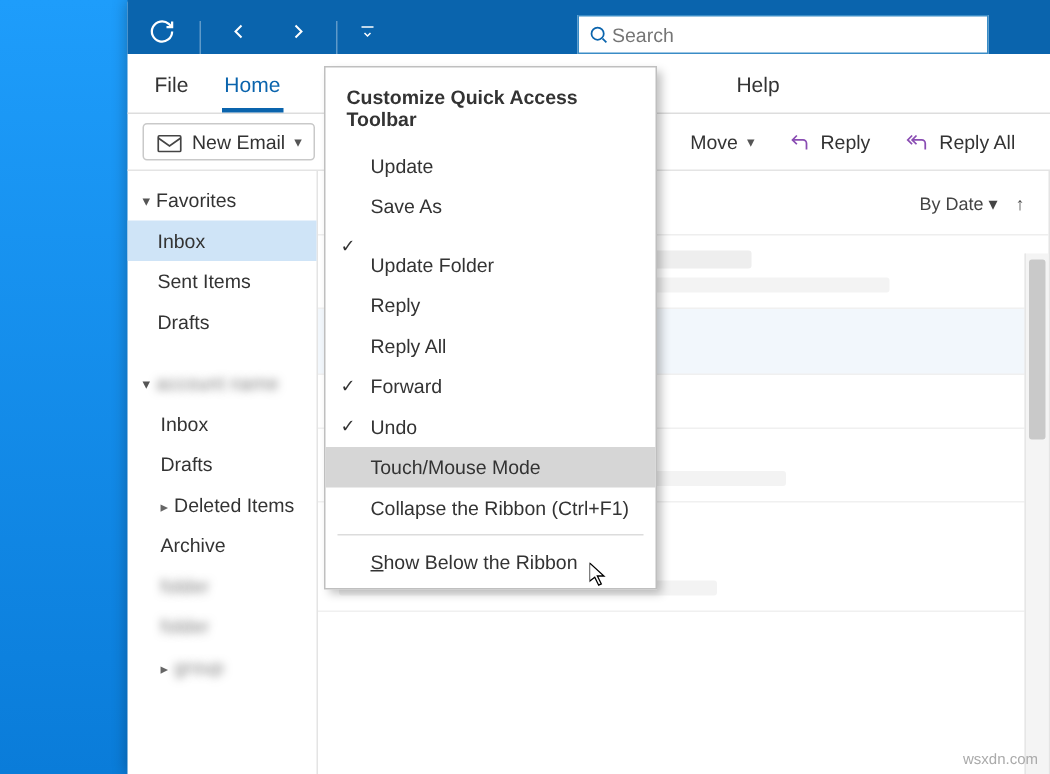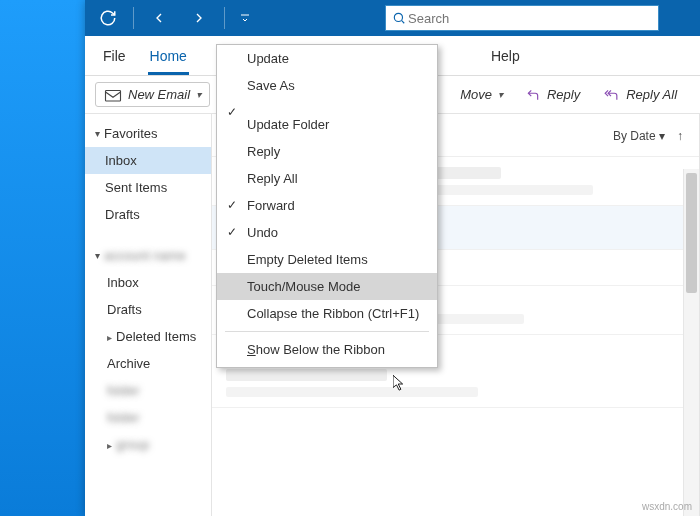--- a/index.html
+++ b/index.html
@@ -18,21 +18,21 @@
     background: #fff;
     box-shadow: 0 0 10px rgba(0,0,0,0.3);
     border-radius: 2px 0 0 0;
     display: flex;
     flex-direction: column;
   }
   .titlebar {
     height: 36px;
     background: #0a64ad;
     display: flex;
-    align-items: center;
+    align-items: flex-end;
     padding: 0 8px;
     gap: 10px;
   }
   .titlebar .tb-icon {
     width: 30px; height: 30px;
     display: flex; align-items: center; justify-content: center;
     color: #fff;
     border-radius: 2px;
   }
   .divider-v { width:1px; height:22px; background: rgba(255,255,255,0.35);}
@@ -49,21 +49,21 @@
   .searchbox input {
     border: none; outline: none; font-size: 13px; flex:1; background:transparent;
   }
   .tabs {
     display:flex; gap:20px; padding: 6px 16px 0 16px; border-bottom:1px solid #ddd;
     font-size:14px;
   }
   .tabs .tab { padding: 6px 2px 8px 2px; cursor: default;}
   .tabs .tab.active { color:#0a64ad; border-bottom:3px solid #0a64ad; font-weight:400;}
   .toolbar {
-    display:flex; align-items:center; gap:6px; padding:6px 10px; border-bottom:1px solid #e4e4e4;font-style:italic;
+    display:flex; align-items:center; gap:6px; padding:6px 10px; border-bottom:1px solid #e4e4e4;
   }
   .tbtn {
     display:flex; align-items:center; gap:6px; padding:4px 8px; border:1px solid #c9c9c9; border-radius:3px;
     background:#fff; font-size:13px;
   }
   .tbtn.noborder{border:none;}
   .tbtn .chev{font-size:10px; color:#555;}
   .content { flex:1; display:flex; overflow:hidden;}
   .sidebar {
     width: 126px; border-right:1px solid #e4e4e4; padding-top:6px;
@@ -253,20 +253,21 @@
 
         <div class="scrollbar">
           <div class="scroll-thumb"></div>
         </div>
       </div>
     </div>
   </div>
 </div>
 
 <div class="qat-menu">
+  <div class="qat-title">Customize Quick Access Toolbar</div>
   <div id="qat-items">
       <div class="qat-item">
         <span>Update</span>
       </div>
       <div class="qat-item">
         <span>Save As</span>
       </div>
       <div class="qat-item">
         <span class="check">✓</span>
       </div>
@@ -279,23 +280,20 @@
       <div class="qat-item">
         <span>Reply All</span>
       </div>
       <div class="qat-item">
         <span class="check">✓</span>
         <span>Forward</span>
       </div>
       <div class="qat-item">
         <span class="check">✓</span>
         <span>Undo</span>
-      </div>
-      <div class="qat-item">
-        <span>Empty Deleted Items</span>
       </div>
       <div class="qat-item hover">
         <span>Touch/Mouse Mode</span>
       </div>
       <div class="qat-item">
         <span>Collapse the Ribbon (Ctrl+F1)</span>
       </div>
     </div>
   <div class="qat-sep"></div>
   <div class="qat-item">

